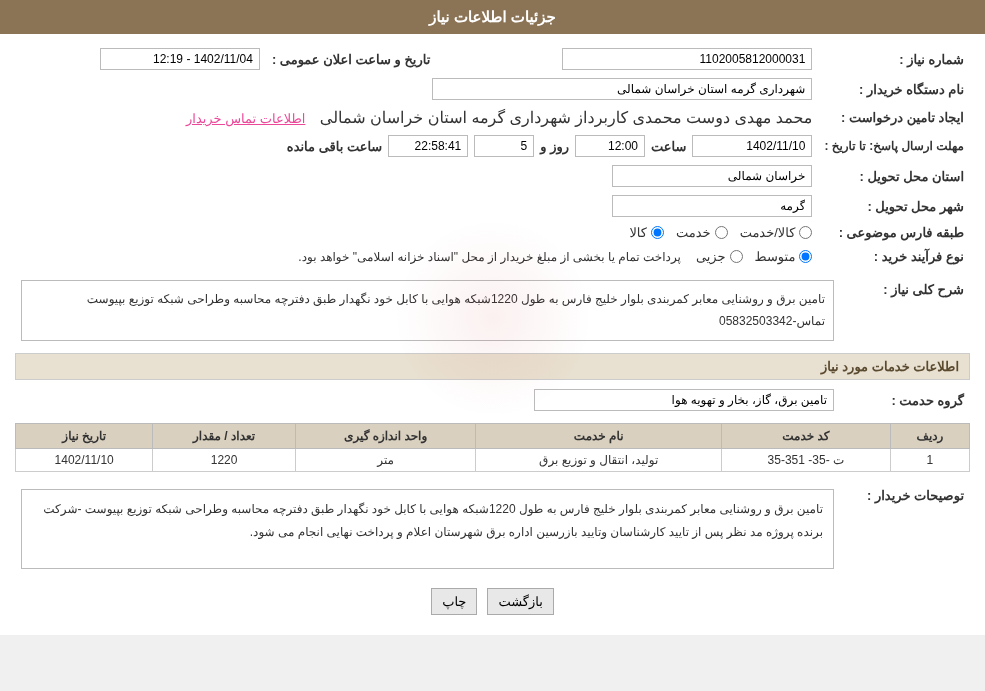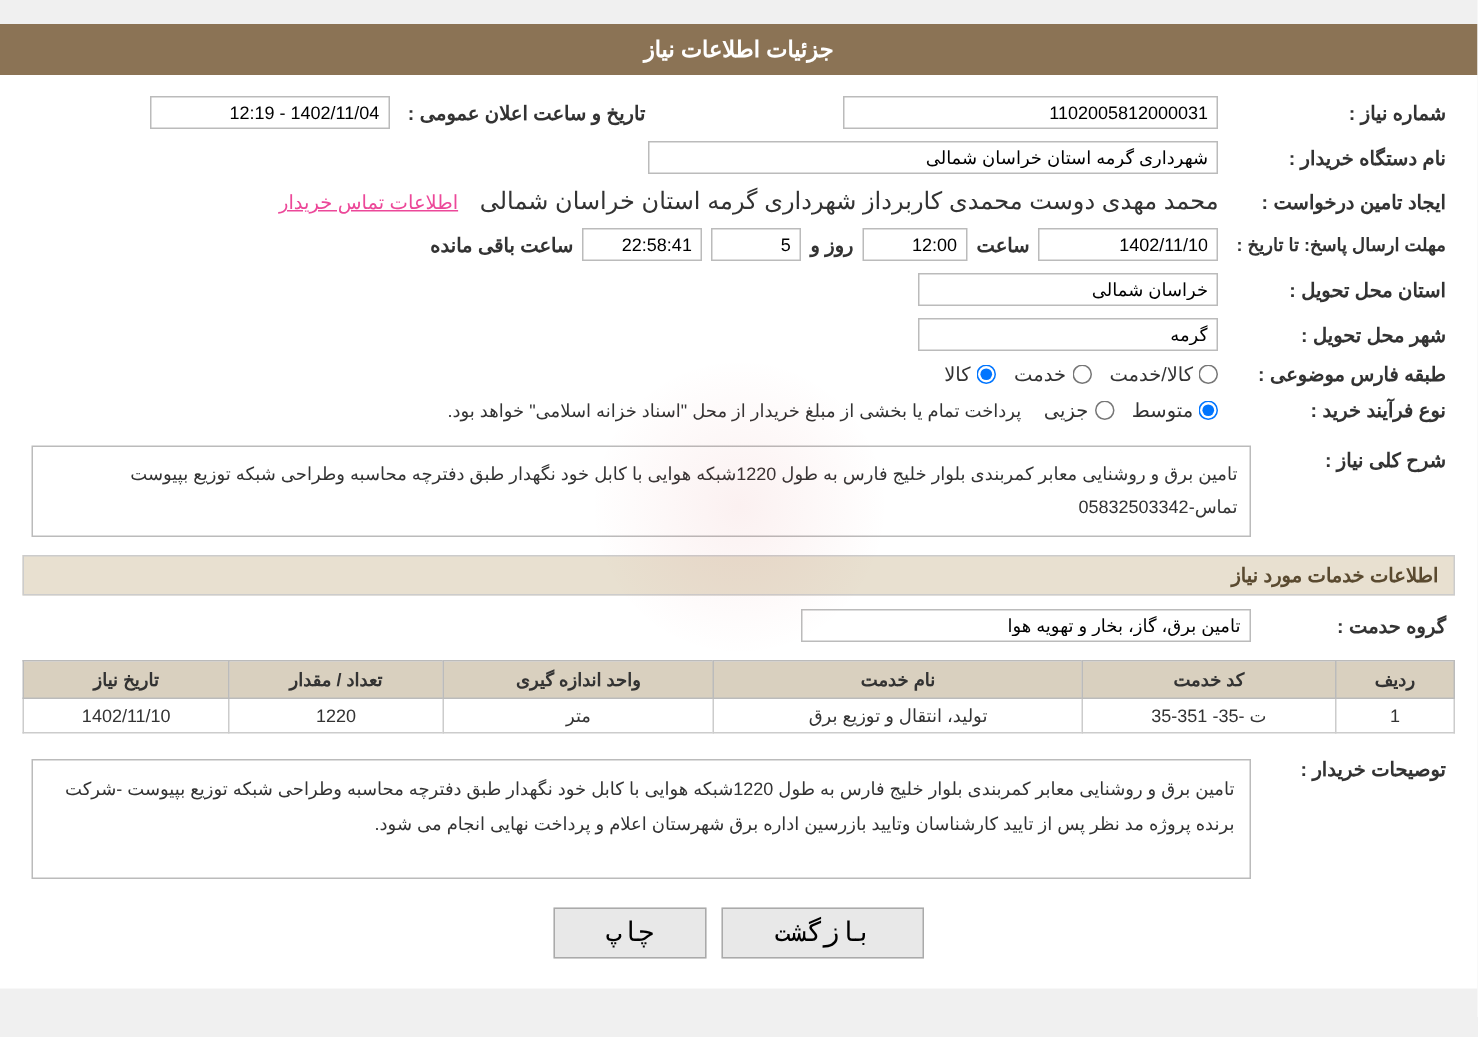--- a/index.html
+++ b/index.html
@@ -5,21 +5,21 @@
     * { box-sizing: border-box; margin: 0; padding: 0; }
     body {
       font-family: Tahoma, Arial, sans-serif;
       background: #f0f0f0;
       direction: rtl;
       font-size: 13px;
       color: #333;
     }
     .page-wrapper {
       max-width: 985px;
-      margin: 16px auto;
+      margin: 0 auto;
       background: #fff;
     }
     .header-bar {
       background: #8B7355;
       color: #fff;
       text-align: center;
       padding: 8px 10px;
       font-size: 15px;
       font-weight: bold;
     }
@@ -130,23 +130,23 @@
       min-height: 80px;
       margin-top: 3px;
     }
     .btn-row {
       display: flex;
       justify-content: center;
       gap: 10px;
       margin: 15px 0 10px 0;
     }
     .btn {
-      padding: 5px 34px;
-      font-family: Liberation Mono, monospace;
-      font-size: 18px;
+      padding: 5px 10px;
+      font-family: Liberation Sans, sans-serif;
+      font-size: 13px;
       cursor: pointer;
       border: 1px solid #aaa;
       background: #e8e8e8;
     }
     .watermark-bg {
       position: relative;
     }
     .watermark-bg::before {
       content: '';
       position: absolute;

